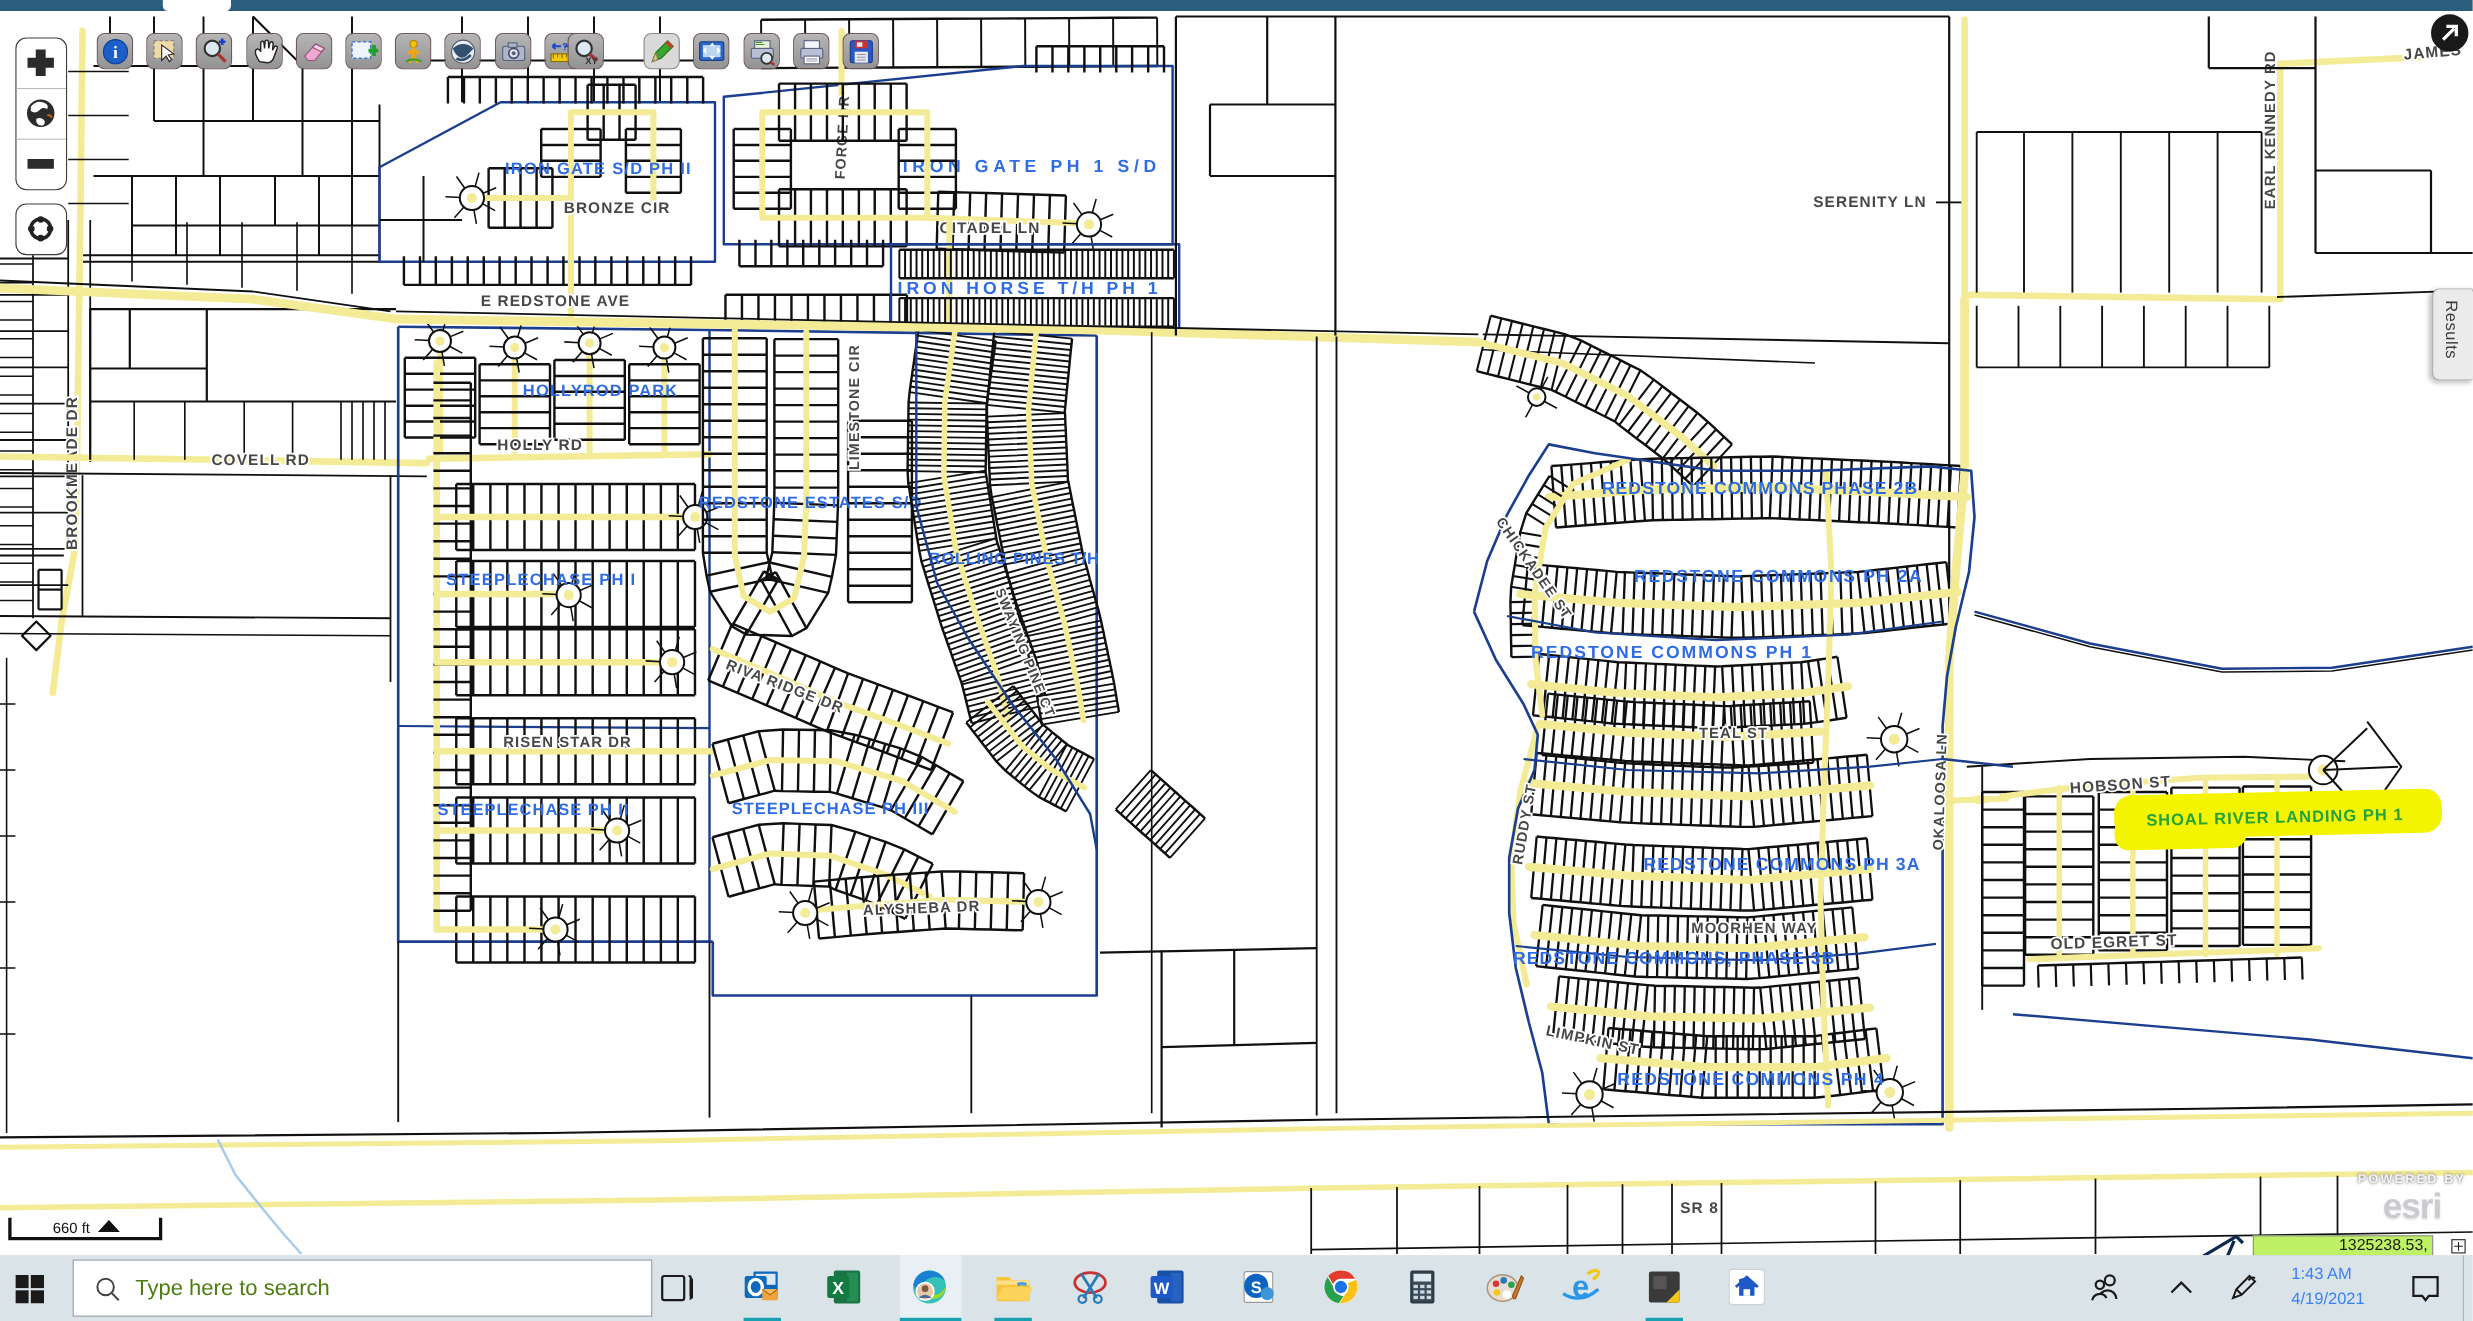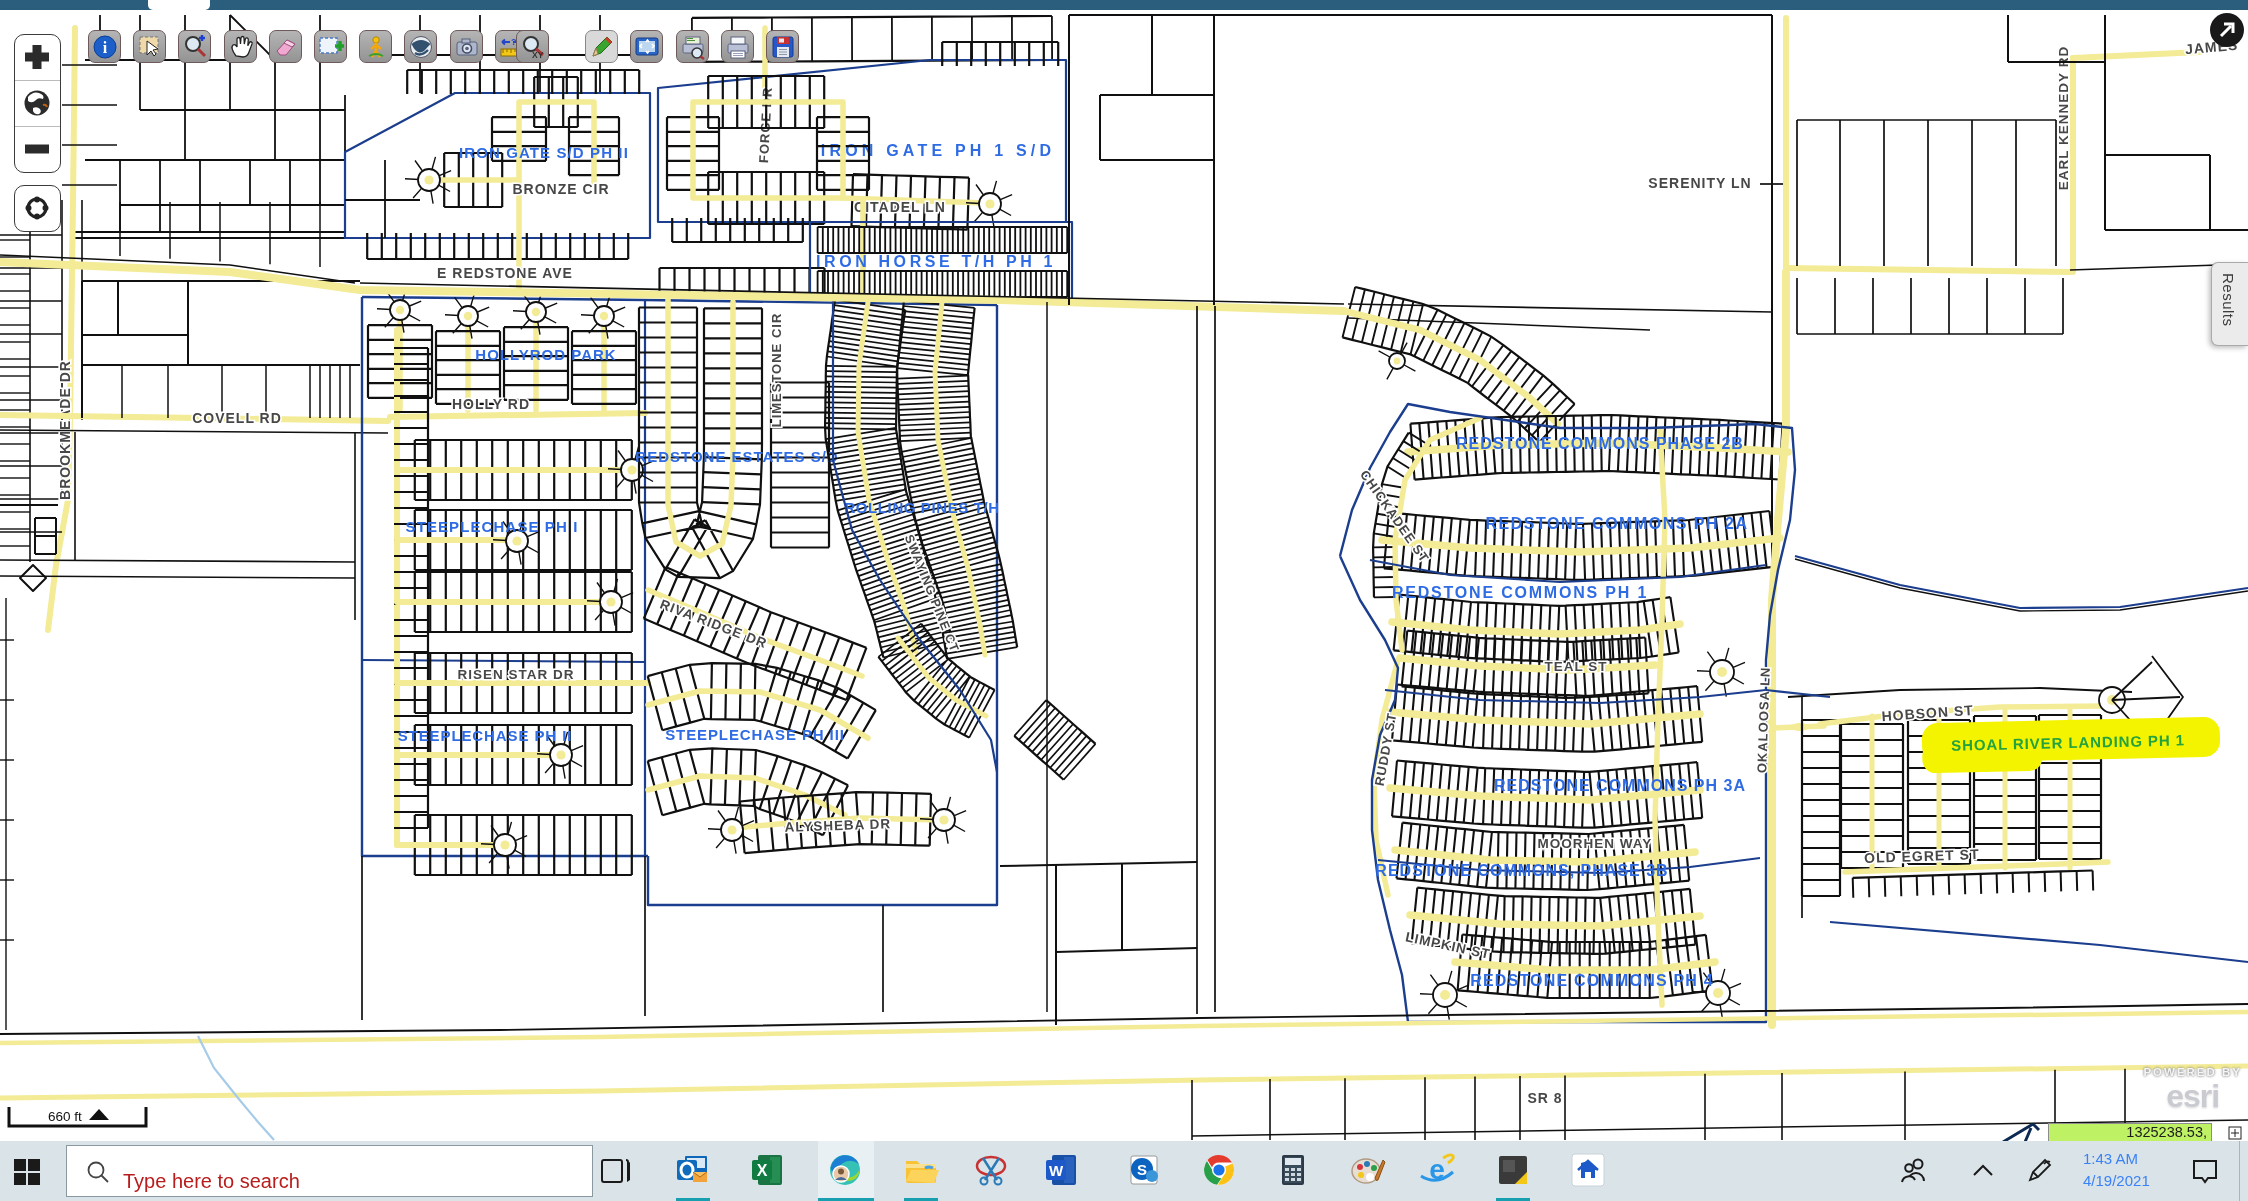--- a/index.html
+++ b/index.html
@@ -22,21 +22,21 @@
 #circbtn{left:2210px;top:13px;width:34px;height:34px;border-radius:50%;background:#191919}
 #esri{right:6px;top:1066px;text-align:center}
 #esri .pb{font-size:11.5px;font-weight:bold;color:#f5f5f5;letter-spacing:2px;
   text-shadow:0 0 3px #888,0 0 2px #999}
 #esri .big{font-size:32px;font-weight:bold;color:#c9cbd0;line-height:36px;letter-spacing:-1px;
   text-shadow:0 0 6px #fff,0 0 2px #fff,0 1px 2px #bbb}
 #coords{left:2048px;top:1123px;width:164px;height:19px;background:#bef264;border:1px solid #8d8d8d;
   box-sizing:border-box;font-size:14.5px;color:#1c1c1c;text-align:right;line-height:17px;padding-right:4px}
 #taskbar{left:0;top:1141px;width:2248px;height:60px;background:#d9e3e8}
 #searchbox{left:66px;top:1145px;width:527px;height:52px;background:#fff;border:1px solid #8a98a0;box-sizing:border-box}
-#searchbox span{position:absolute;left:56px;top:24px;font-size:20px;color:#b91c1c}
+#searchbox span{position:absolute;left:56px;top:14px;font-size:20px;color:#4d7c0f}
 .tbi{position:absolute;top:1150px;width:40px;height:40px}
 .uline{position:absolute;top:1198px;height:3px;background:#18a0b0}
 .trayico{position:absolute;top:1154px}
 #clock{position:absolute;left:2083px;top:1148px;width:80px;text-align:left;font-size:15px;color:#3b82f6;line-height:22px}
 </style></head>
 <body>
 <svg id="map" width="2248" height="1141" viewBox="0 0 2248 1141" xmlns="http://www.w3.org/2000/svg" font-family="Liberation Sans, sans-serif" style="position:absolute;left:0;top:0">
     <rect width="2248" height="1141" fill="#ffffff"></rect>
     <path d="M100,15 L100,60" stroke="#101010" stroke-width="1.8" fill="none"></path>
     <path d="M140,15 L140,110" stroke="#101010" stroke-width="1.8" fill="none"></path>

